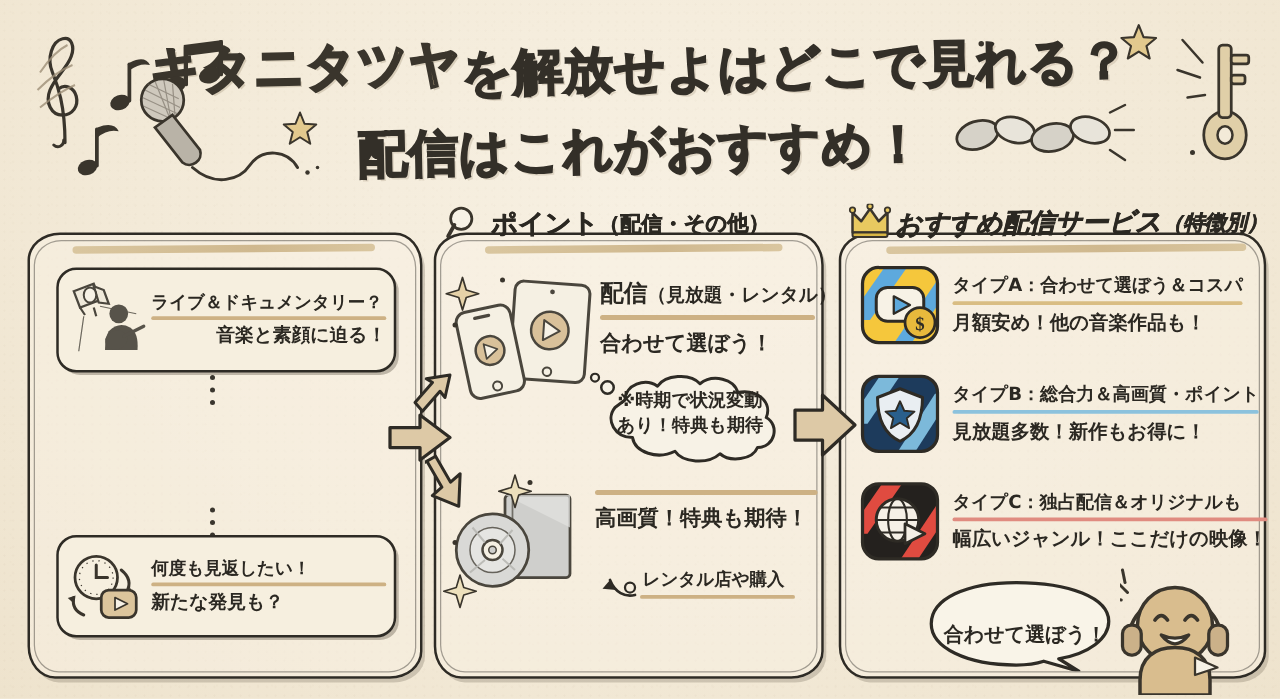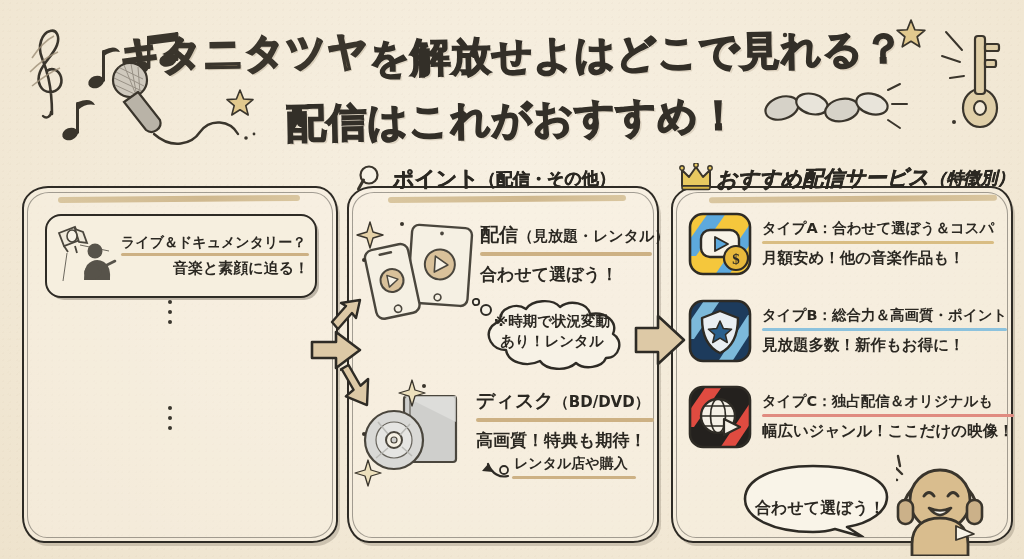--- a/index.html
+++ b/index.html
@@ -298,20 +298,40 @@
       <i></i>
     </div>
 
 
   <div class="dots" id="dots2">
       <i></i>
       <i></i>
       <i></i>
     </div>
 
+  <div class="card" id="card-l3">
+    <span class="cicon">
+      <svg width="74" height="66" viewBox="0 0 74 66">
+        <circle cx="30" cy="26" r="17" fill="none" stroke="#3a352c" stroke-width="2.2"></circle>
+        <circle cx="30" cy="26" r="13.5" fill="none" stroke="#3a352c" stroke-width="1" stroke-dasharray="1 4"></circle>
+        <path d="M30 16 L30 26 L39 26" fill="none" stroke="#3a352c" stroke-width="2.4" stroke-linecap="round"></path>
+        <path d="M50 20 q10 8 4 18" fill="none" stroke="#3a352c" stroke-width="2.4" stroke-linecap="round"></path>
+        <path d="M57 34 l-3.5 5 l6 .5z" fill="#3a352c"></path>
+        <path d="M20 56 q-10 -4 -8 -14" fill="none" stroke="#3a352c" stroke-width="2.4" stroke-linecap="round"></path>
+        <path d="M11 41 l-3.5 5.5 l6.5 .3z" fill="#3a352c" transform="rotate(160 11 44)"></path>
+        <rect x="34" y="36" width="28" height="22" rx="6" fill="#dcc59c" stroke="#3a352c" stroke-width="2.2"></rect>
+        <path d="M45 42 L55 47 L45 52z" fill="#f7f2e6" stroke="#3a352c" stroke-width="1.4" stroke-linejoin="round"></path>
+      </svg>
+    </span>
+    <span class="ctext" style="display: block;">
+      <span class="ctop" style="display: block;">何度も見返したい！</span>
+      <span class="cunder" style="display: block;"></span>
+      <span class="cbot" style="display: block;">新たな発見も？</span>
+    </span>
+  </div>
 
   <div class="arrow" style="left:310px;top:298px;">
     <svg width="62" height="84" viewBox="0 0 62 84">
       <path d="M2 44 L26 44 L26 34 L50 52 L26 70 L26 60 L2 60z" fill="#ddc9a6" stroke="#2e2b25" stroke-width="2.6" stroke-linejoin="round"></path>
       <path d="M22 24 L36 8 L31 5 L50 2 L46 20 L42 15 L28 31z" fill="#ddc9a6" stroke="#2e2b25" stroke-width="2.4" stroke-linejoin="round"></path>
     </svg>
   </div>
 
   <div class="phead" id="head-mid">
     <span class="hicon">
@@ -353,21 +373,21 @@
   </div>
 
   <div id="cloud">
     <svg width="164" height="74" viewBox="0 0 164 74" style="position:absolute;left:0;top:0;">
       <path d="M30 22 C30 10 46 4 56 11 C62 2 82 0 90 9 C100 1 118 5 120 16 C136 13 148 24 143 36 C154 42 150 60 136 60 C132 70 114 72 106 65 C96 74 76 72 70 63 C56 70 38 64 36 52 C22 52 14 38 22 28z" fill="#f7f2e6" stroke="#2e2b25" stroke-width="2.4" stroke-linejoin="round"></path>
       <circle cx="16" cy="12" r="5" fill="#f7f2e6" stroke="#2e2b25" stroke-width="2"></circle>
       <circle cx="6" cy="4" r="3.2" fill="#f7f2e6" stroke="#2e2b25" stroke-width="1.8"></circle>
     </svg>
     <div class="ctxt">
       <span>※時期で状況変動</span><br>
-      <span>あり！レンタル</span>
+      <span>あり！特典も期待</span>
     </div>
   </div>
 
   <div class="deco" style="left:358px;top:378px;">
     <svg width="120" height="120" viewBox="0 0 120 120">
       <rect x="46" y="18" width="52" height="66" rx="3" fill="#cfcfcc" stroke="#4a463d" stroke-width="2.2"></rect>
       <path d="M46 18 L98 18 L98 44 Z" fill="#e3e3e0" opacity=".7"></path>
       <line x1="52" y1="18" x2="52" y2="84" stroke="#4a463d" stroke-width="1.4" opacity=".7"></line>
       <circle cx="36" cy="62" r="29" fill="#d9d9d6" stroke="#4a463d" stroke-width="2.2"></circle>
       <circle cx="36" cy="62" r="18" fill="#e9e9e6" stroke="#4a463d" stroke-width="1.2" opacity=".8"></circle>
@@ -383,21 +403,20 @@
     </svg>
   </div>
 
   <div class="arrow" style="left:340px;top:362px;">
     <svg width="52" height="52" viewBox="0 0 52 52">
       <path d="M4 2 L20 2 L20 26 L30 24 L16 46 L2 28 L12 26 L12 2z" transform="rotate(-30 16 24)" fill="#ddc9a6" stroke="#2e2b25" stroke-width="2.4" stroke-linejoin="round"></path>
     </svg>
   </div>
 
   <div class="midblock" id="mid-disc">
-    <div class="mtitle"><span>ディスク</span><span class="sm">（BD/DVD）</span></div>
     <div class="munder"></div>
     <div class="mbody">高画質！特典も期待！</div>
   </div>
 
   <div class="deco" style="left:470px;top:448px;">
     <svg width="44" height="36" viewBox="0 0 44 36">
       <path d="M38 28 C30 30 22 26 18 16" fill="none" stroke="#2e2b25" stroke-width="2.2" stroke-linecap="round"></path>
       <path d="M18 16 l-6 7 l11 1z" fill="#2e2b25"></path>
       <circle cx="34" cy="22" r="4" fill="none" stroke="#2e2b25" stroke-width="1.8"></circle>
     </svg>

